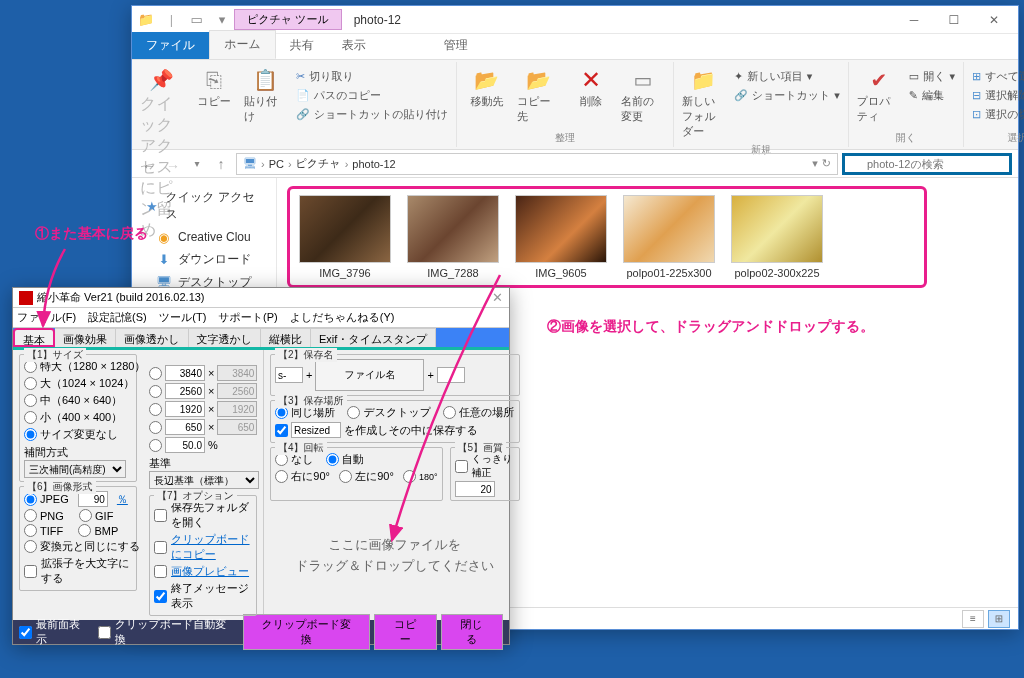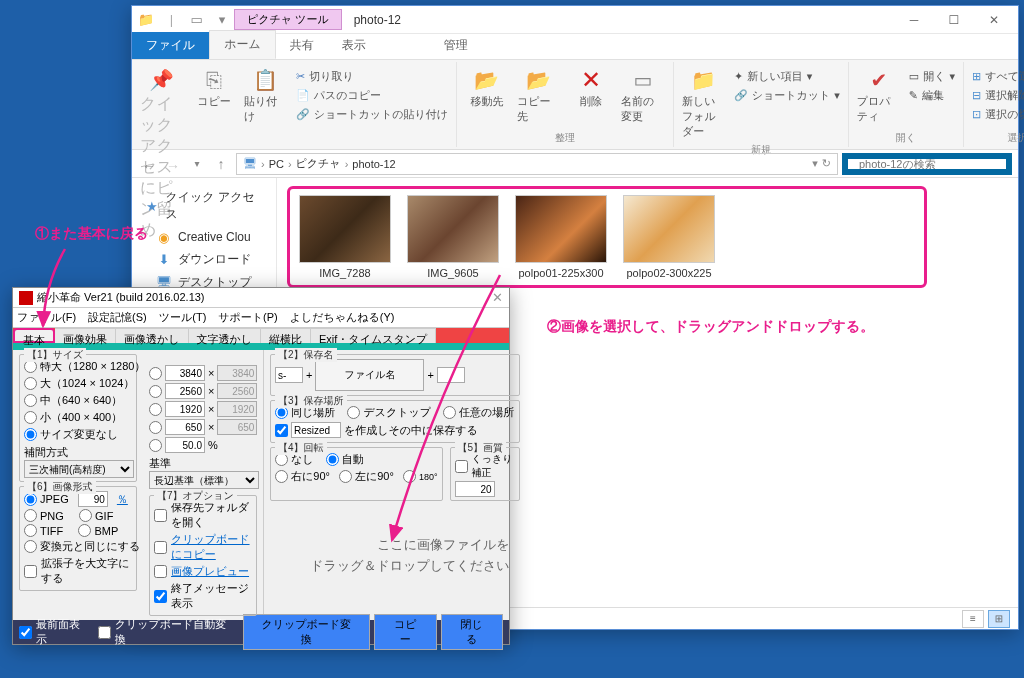--- a/index.html
+++ b/index.html
@@ -27,21 +27,21 @@
 .bigbtn { display: flex; flex-direction: column; align-items: center; width: 48px; font-size: 11px; color: #555; padding: 2px; }
 .bigbtn .ico { width: 28px; height: 28px; display: flex; align-items: center; justify-content: center; font-size: 20px; }
 .smallbtn { font-size: 11px; color: #555; display: flex; align-items: center; gap: 4px; padding: 1px 2px; white-space: nowrap; }
 .smallcol { display: flex; flex-direction: column; gap: 2px; justify-content: flex-start; padding-top: 4px; }
 
 .addr { height: 28px; display: flex; align-items: center; padding: 2px 6px; gap: 4px; border-bottom: 1px solid #ddd; }
 .addr .nav { display: flex; gap: 2px; }
 .addr .nav span { width: 22px; height: 22px; text-align: center; line-height: 22px; color: #888; font-size: 14px; }
 .addr .path { flex: 1; border: 1px solid #ccc; height: 22px; display: flex; align-items: center; padding: 0 6px; font-size: 11px; color: #333; }
 .addr .path .sep { margin: 0 4px; color: #888; }
-.addr .search { width: 170px; border: 6px solid #0369a1; height: 22px; padding: 0 11px; font-size: 11px; color: #999; }
+.addr .search { width: 170px; border: 3px solid #0369a1; height: 22px; padding: 0 22px; font-size: 11px; color: #999; }
 
 .body { display: flex; height: calc(100% - 28px - 26px - 90px - 28px - 22px); }
 .sidebar { width: 145px; border-right: 1px solid #e8e8e8; padding: 8px 4px; }
 .sidebar .item { display: flex; align-items: center; gap: 6px; padding: 3px 8px; font-size: 12px; color: #333; }
 .sidebar .item .ico { width: 16px; height: 16px; display: inline-flex; align-items: center; justify-content: center; font-size: 13px; }
 .sidebar .head { font-weight: normal; color: #333; }
 
 .content { flex: 1; padding: 8px 10px; position: relative; }
 .pink-box { border: 3px solid #e91e8c; border-radius: 6px; padding: 6px; display: flex; gap: 10px; width: 640px; }
 .thumb { display: flex; flex-direction: column; align-items: center; width: 98px; }
@@ -58,46 +58,46 @@
 .statusbar { height: 22px; border-top: 1px solid #ddd; background: #fff; display: flex; align-items: center; justify-content: flex-end; padding: 0 8px; gap: 4px; }
 .statusbar span { width: 22px; height: 18px; border: 1px solid #ccc; display: inline-flex; align-items: center; justify-content: center; font-size: 10px; color: #666; }
 .statusbar span.active { background: #cce5ff; border-color: #6aa8e0; }
 
 
 .app { position: absolute; left: 12px; top: 287px; width: 498px; height: 358px; background: #f0f0f0; border: 1px solid #888; box-shadow: 0 4px 20px rgba(0,0,0,.35); }
 .app .titlebar2 { height: 20px; background: #fff; display: flex; align-items: center; padding: 0 6px; font-size: 11px; border-bottom: 1px solid #ccc; }
 .app .titlebar2 .ico { width: 14px; height: 14px; background: #c00; margin-right: 4px; }
 .app .titlebar2 .close { margin-left: auto; color: #999; font-size: 13px; }
 .app .menubar { height: 20px; background: #fff; display: flex; align-items: center; padding: 0 4px; font-size: 11px; gap: 12px; border-bottom: 1px solid #ccc; }
-.app .tabs { height: 22px; display: flex; background: #ef4444; border-bottom: 7px solid #14b8a6; }
+.app .tabs { height: 22px; display: flex; background: #3b82f6; border-bottom: 3px solid #14b8a6; }
 .app .tabs .t { padding: 3px 8px; font-size: 11px; border-right: 1px solid #ccc; border-top: 1px solid #ccc; background: #e8e8e8; }
 .app .tabs .t.active { background: #f0f0f0; border: 2px solid #e91e8c; border-radius: 4px 4px 0 0; }
 
 .app .panel { display: flex; height: calc(100% - 20px - 20px - 22px - 24px); background: #f0f0f0; }
 .app .col { padding: 4px 6px; }
 .app .col1 { width: 130px; }
 .app .col2 { width: 120px; }
 .app .col3 { flex: 1; border-left: 1px solid #ccc; }
 
 .grp { border: 1px solid #bbb; border-radius: 2px; padding: 3px 4px; margin-bottom: 4px; position: relative; }
 .grp .legend { position: absolute; top: -7px; left: 4px; background: #f0f0f0; padding: 0 3px; font-size: 10px; color: #333; }
 .radioline { display: flex; align-items: center; gap: 3px; font-size: 11px; padding: 1px 0; white-space: nowrap; }
 .radioline input { margin: 0; }
 .numbox { width: 40px; height: 16px; border: 1px solid #aaa; font-size: 10px; text-align: right; padding: 0 2px; background: #fff; }
 .numbox.gray { background: #e8e8e8; color: #999; }
 select.sel { font-size: 10px; height: 18px; border: 1px solid #aaa; }
 .chkline { display: flex; align-items: center; gap: 4px; font-size: 11px; padding: 1px 0; }
 .link { color: #0066cc; text-decoration: underline; }
 
-.droparea { text-align: right; color: #666; font-size: 13px; padding: 30px 10px; line-height: 1.6; }
+.droparea { text-align: center; color: #666; font-size: 13px; padding: 30px 10px; line-height: 1.6; }
 
 .app .footer { height: 24px; background: #343a5e; display: flex; align-items: center; padding: 0 6px; gap: 8px; }
 .app .footer .chk { color: #fff; font-size: 11px; display: flex; align-items: center; gap: 4px; }
 .app .footer .btns { margin-left: auto; display: flex; gap: 4px; }
-.app .footer button { font-size: 11px; padding: 2px 14px; background: #3b82f6; border: 1px solid #aaa; text-align: center; }
+.app .footer button { font-size: 11px; padding: 2px 14px; background: #d946ef; border: 1px solid #aaa; text-align: center; }
 
 
 .annotation1 { position: absolute; left: 35px; top: 225px; color: #e91e8c; font-weight: bold; font-size: 14px; z-index: 50; }
 .arrow1 { position: absolute; left: 35px; top: 244px; width: 40px; height: 90px; z-index: 60; pointer-events: none; }
 .arrow2 { position: absolute; left: 380px; top: 270px; width: 130px; height: 280px; z-index: 60; pointer-events: none; }
 </style>
 </head>
 <body>
 
 <div class="explorer">
@@ -280,20 +280,24 @@
           <span class="ico" style="color:#4a90d0">🖥</span>
           <span>デスクトップ</span>
         </div>
       <div class="item" style="padding-left:20px">
           <span class="ico" style="color:#4a90d0">📄</span>
           <span>ドキュメント</span>
         </div>
     </div>
     <div class="content">
       <div class="pink-box">
+        <div class="thumb">
+            <div class="img"></div>
+            <div class="name">IMG_3796</div>
+          </div>
         <div class="thumb">
             <div class="img"></div>
             <div class="name">IMG_7288</div>
           </div>
         <div class="thumb">
             <div class="img"></div>
             <div class="name">IMG_9605</div>
           </div>
         <div class="thumb">
             <div class="img"></div>
@@ -372,21 +376,21 @@
           </div>
         <div class="radioline">
             <input type="radio" style="">
             <span>小（400 × 400）</span>
           </div>
         <div class="radioline">
             <input type="radio" checked="" style="">
             <span>サイズ変更なし</span>
           </div>
         <div style="font-size:11px;margin-top:2px">補間方式</div>
-        <select class="sel" style="width:110px"><option>三次補間(高精度)</option></select>
+        <select class="sel" style="width:102px"><option>三次補間(高精度)</option></select>
       </div>
       <div class="grp">
         <div class="legend">【6】画像形式</div>
         <div class="radioline"><input type="radio" checked="" style=""><span>JPEG</span>&nbsp;<input class="numbox" style="width: 30px;" value="90">&nbsp;<span class="link">％</span></div>
         <div class="radioline"><input type="radio" style=""><span>PNG</span>&nbsp;&nbsp;&nbsp;<input type="radio" style=""><span>GIF</span></div>
         <div class="radioline"><input type="radio" style=""><span>TIFF</span>&nbsp;&nbsp;&nbsp;<input type="radio" style=""><span>BMP</span></div>
         <div class="radioline">
             <input type="radio" style="">
             <span>変換元と同じにする</span>
           </div>

